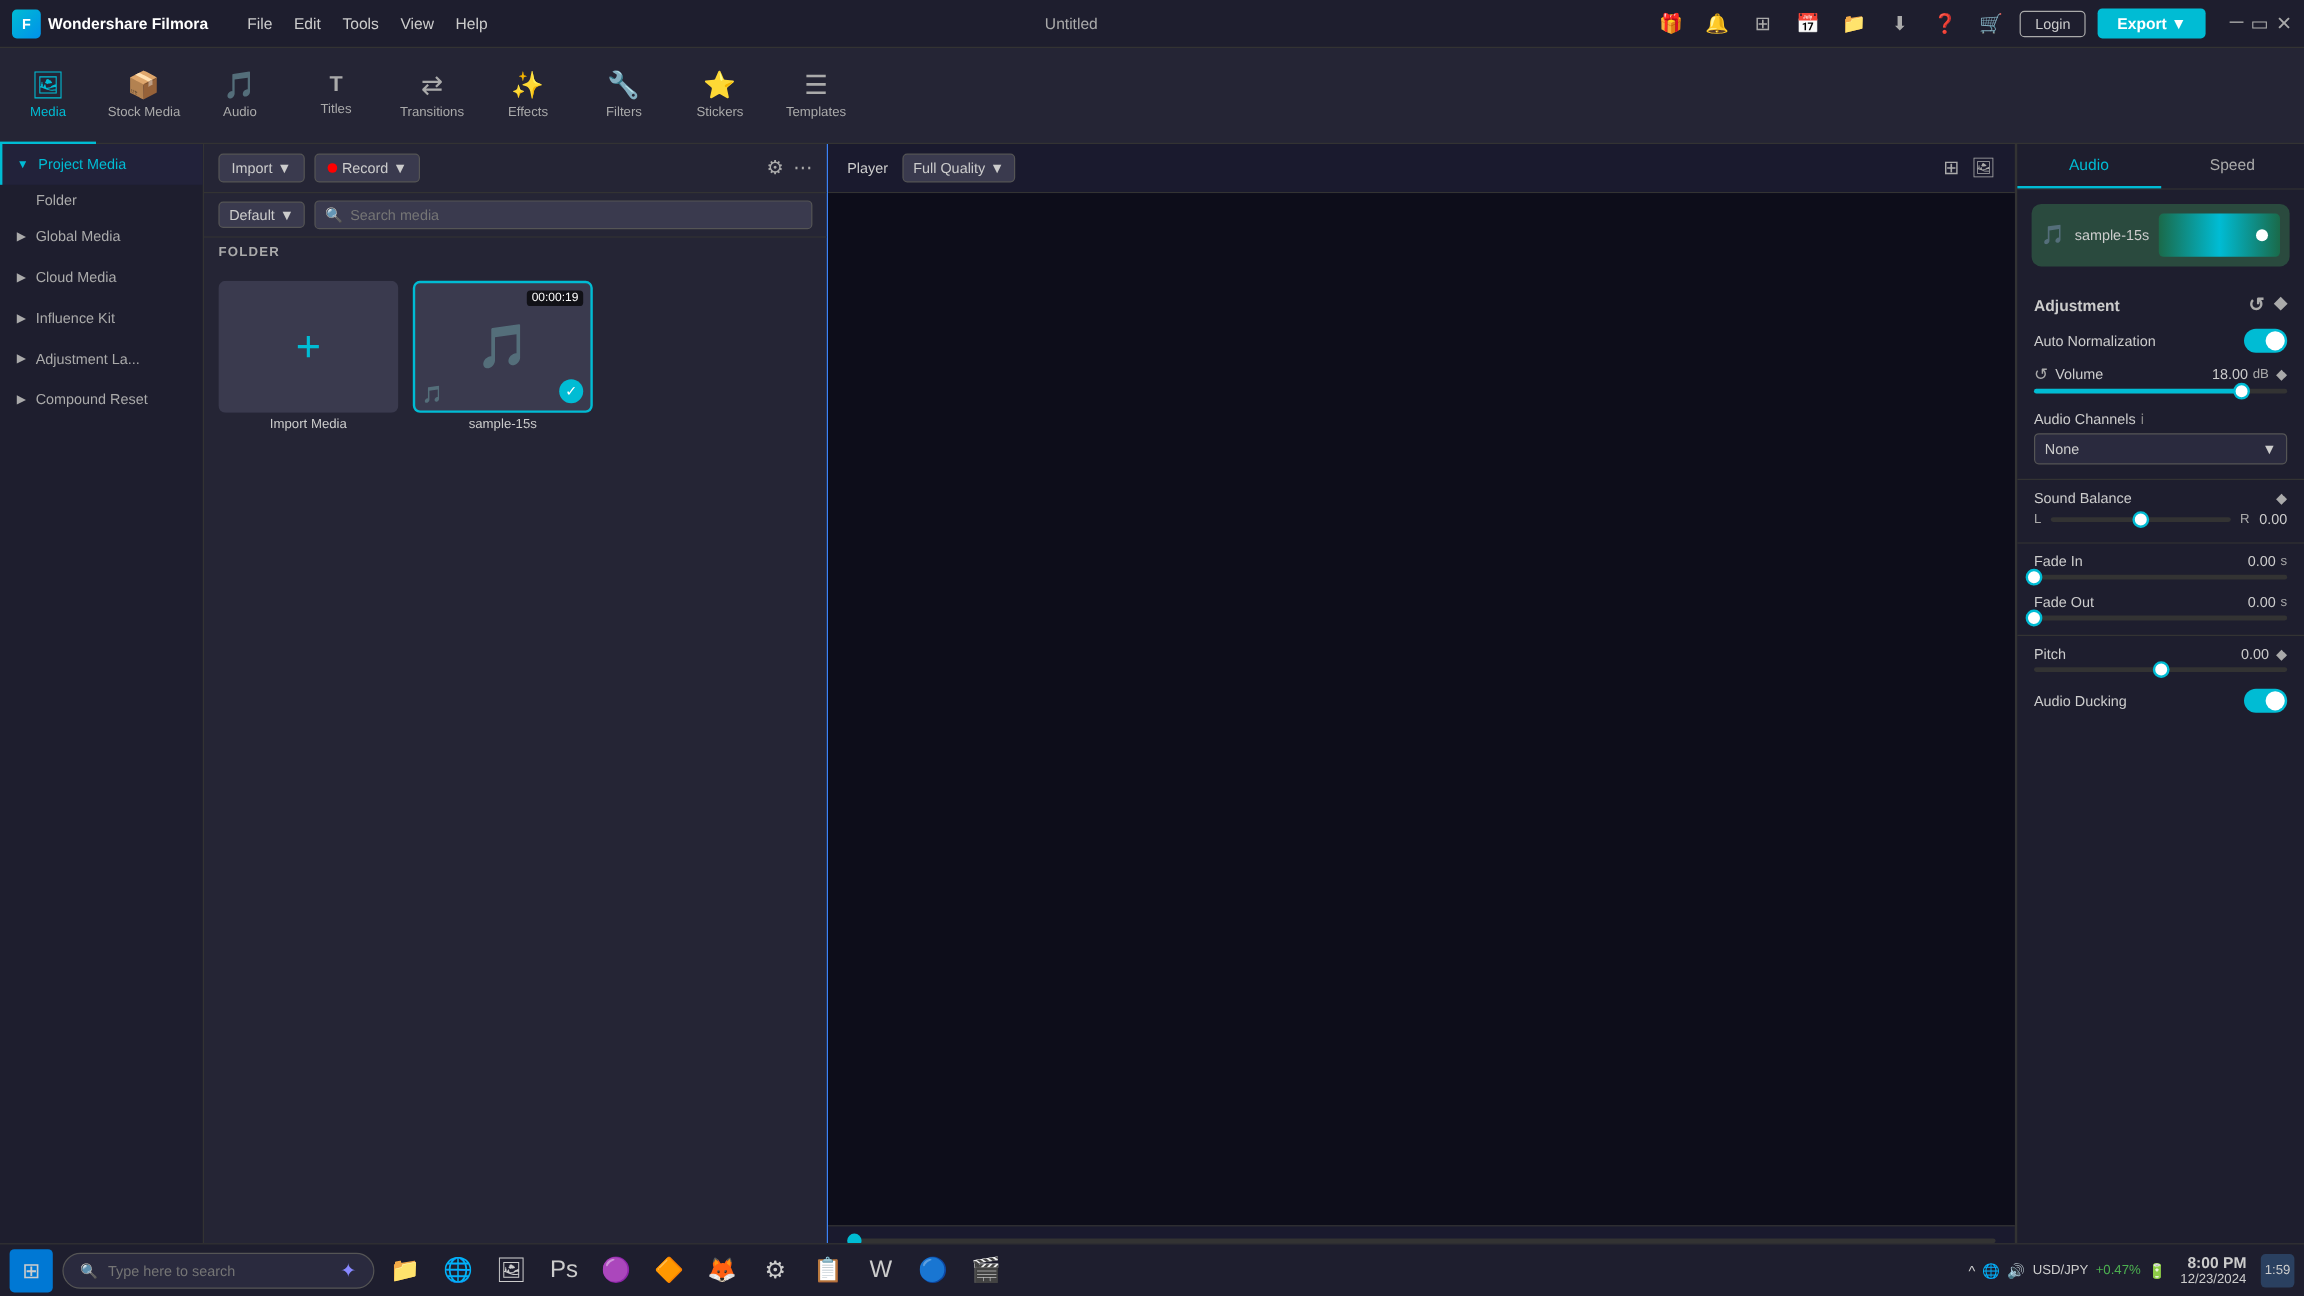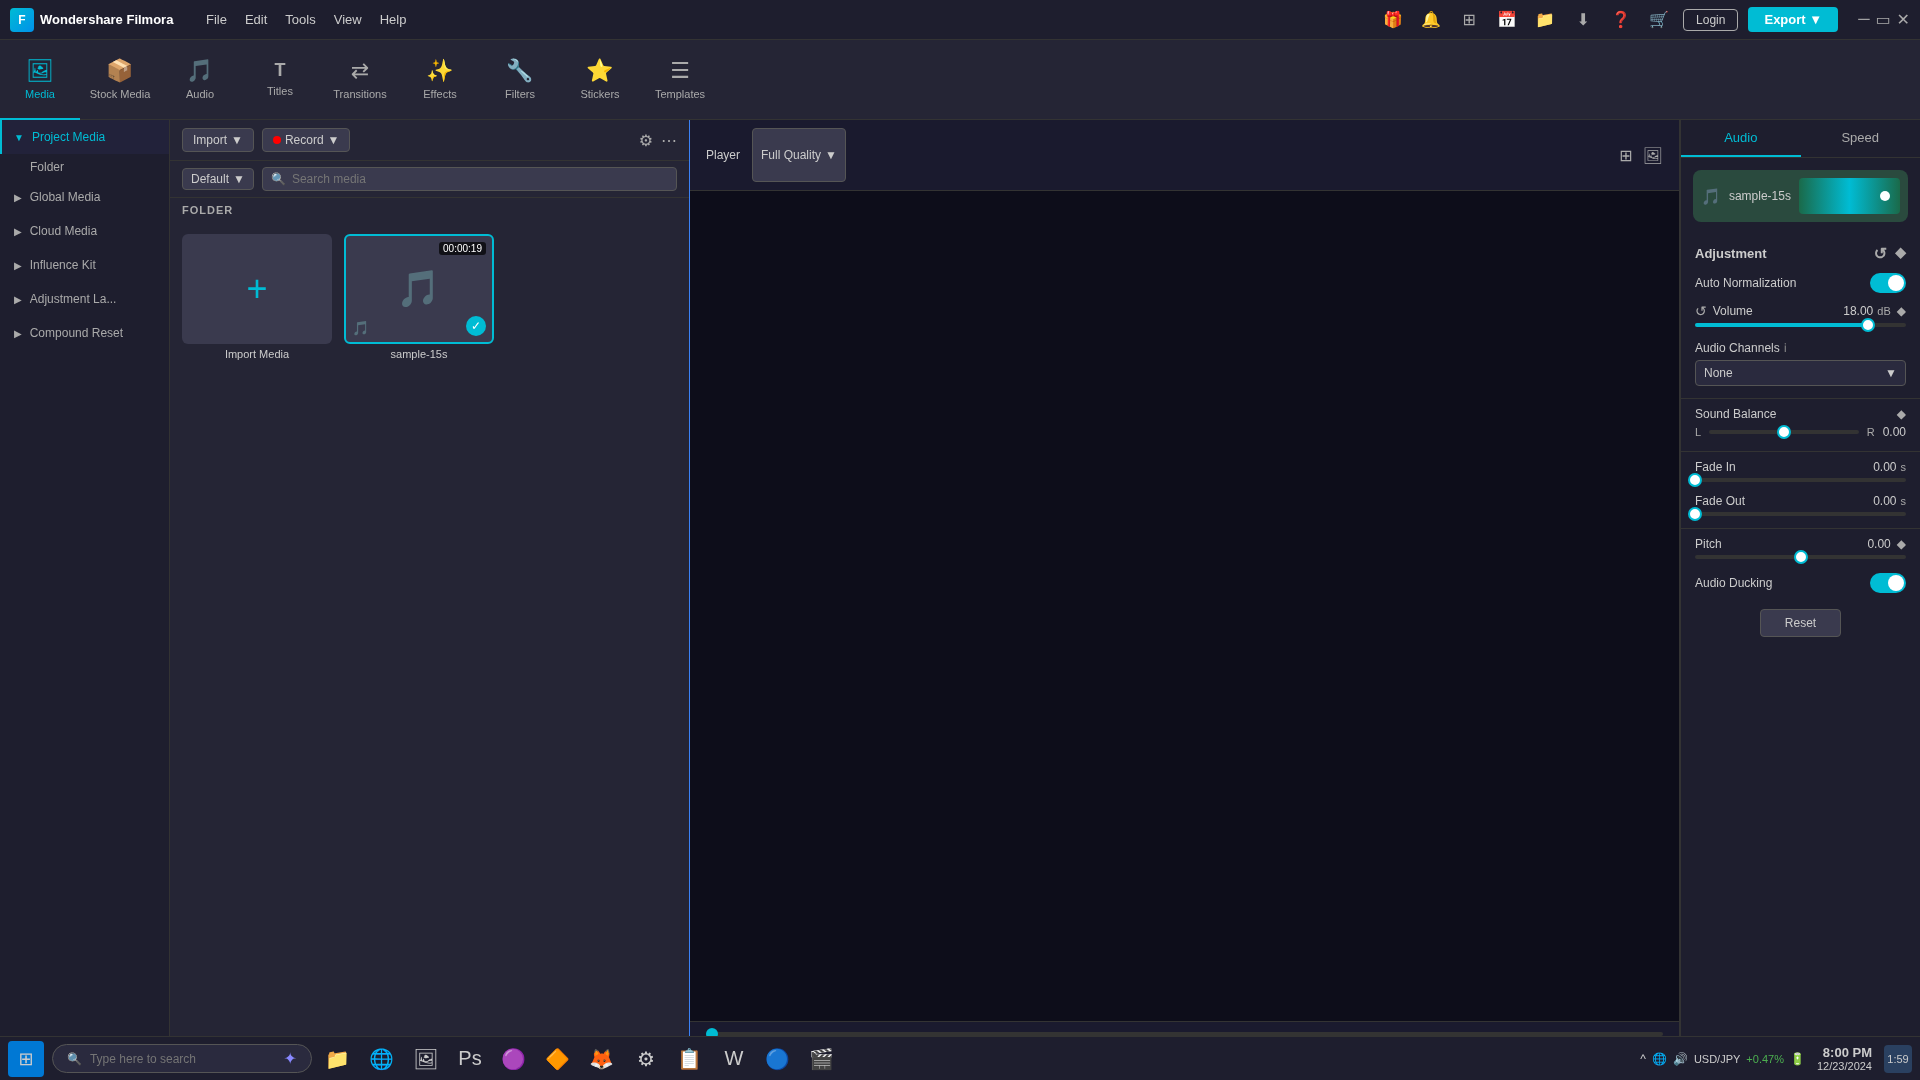--- a/index.html
+++ b/index.html
@@ -58,21 +58,21 @@
     .media-thumb .duration { position: absolute; top: 6px; right: 6px; background: rgba(0,0,0,0.7); color: #fff; font-size: 10px; padding: 1px 4px; border-radius: 3px; }
     .media-thumb .music-icon { font-size: 36px; color: #aaa; }
     .media-thumb .check-icon { position: absolute; bottom: 6px; right: 6px; background: #00bcd4; color: #fff; border-radius: 50%; width: 20px; height: 20px; display: flex; align-items: center; justify-content: center; font-size: 12px; }
     .media-thumb .note-badge { position: absolute; bottom: 6px; left: 6px; font-size: 14px; color: #aaa; }
     .media-name { text-align: center; color: #ccc; font-size: 11px; margin-top: 4px; }
 
     
     .player-panel { flex: 1; background: #1a1a2e; display: flex; flex-direction: column; border-right: 1px solid #333; }
     .player-header { display: flex; align-items: center; padding: 8px 16px; gap: 12px; border-bottom: 1px solid #333; }
     .player-label { color: #ccc; font-size: 12px; }
-    .quality-select { background: #3a3a4e; border: 1px solid #555; color: #ccc; padding: 19px 8px; border-radius: 4px; font-size: 12px; display: flex; align-items: center; gap: 4px; cursor: pointer; }
+    .quality-select { background: #3a3a4e; border: 1px solid #555; color: #ccc; padding: 4px 8px; border-radius: 4px; font-size: 12px; display: flex; align-items: center; gap: 4px; cursor: pointer; }
     .player-icons { margin-left: auto; display: flex; gap: 10px; color: #aaa; font-size: 16px; }
     .player-icons span { cursor: pointer; }
     .player-canvas { flex: 1; background: #0d0d1a; display: flex; align-items: center; justify-content: center; }
     .player-controls { padding: 10px 16px; border-top: 1px solid #333; }
     .player-progress { height: 4px; background: #333; border-radius: 2px; margin-bottom: 8px; position: relative; }
     .player-progress .handle { position: absolute; left: 0; top: -4px; width: 12px; height: 12px; background: #00bcd4; border-radius: 50%; }
     .player-btns { display: flex; align-items: center; gap: 10px; }
     .player-btns .ctrl-btn { font-size: 18px; cursor: pointer; color: #aaa; }
     .player-btns .play-btn { font-size: 22px; color: #fff; cursor: pointer; }
     .time-display { color: #aaa; font-size: 12px; margin-left: auto; display: flex; align-items: center; gap: 4px; }
@@ -133,20 +133,21 @@
     <div class="logo-icon">F</div>
     <span>Wondershare Filmora</span>
   </div>
   <div class="menu-items">
     <span>File</span>
     <span>Edit</span>
     <span>Tools</span>
     <span>View</span>
     <span>Help</span>
   </div>
+  <div class="title-center">Untitled</div>
   <div class="top-right">
     <div class="icon-btn">🎁</div>
     <div class="icon-btn">🔔</div>
     <div class="icon-btn">⊞</div>
     <div class="icon-btn">📅</div>
     <div class="icon-btn">📁</div>
     <div class="icon-btn">⬇</div>
     <div class="icon-btn">❓</div>
     <div class="icon-btn">🛒</div>
     <button class="login-btn">Login</button>
@@ -440,23 +441,20 @@
       </div>
     </div>
 
     <div class="toggle-row">
       <span class="toggle-label">Audio Ducking</span>
       <div class="toggle-switch">
         <div class="knob"></div>
       </div>
     </div>
 
-    <div class="reset-btn-row">
-      <button class="reset-btn">Reset</button>
-    </div>
   </div>
 
 </div>
 
 <div class="taskbar">
   <div class="taskbar-start">⊞</div>
   <div class="taskbar-search">
     <span>🔍</span>
     <input type="text" placeholder="Type here to search" style="">
     <span class="search-sparkle">✦</span>

